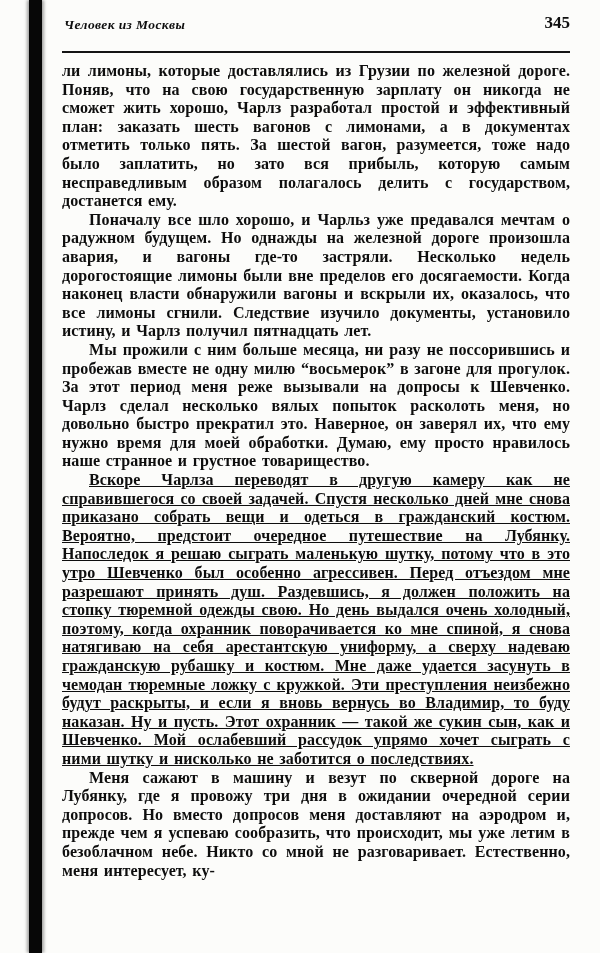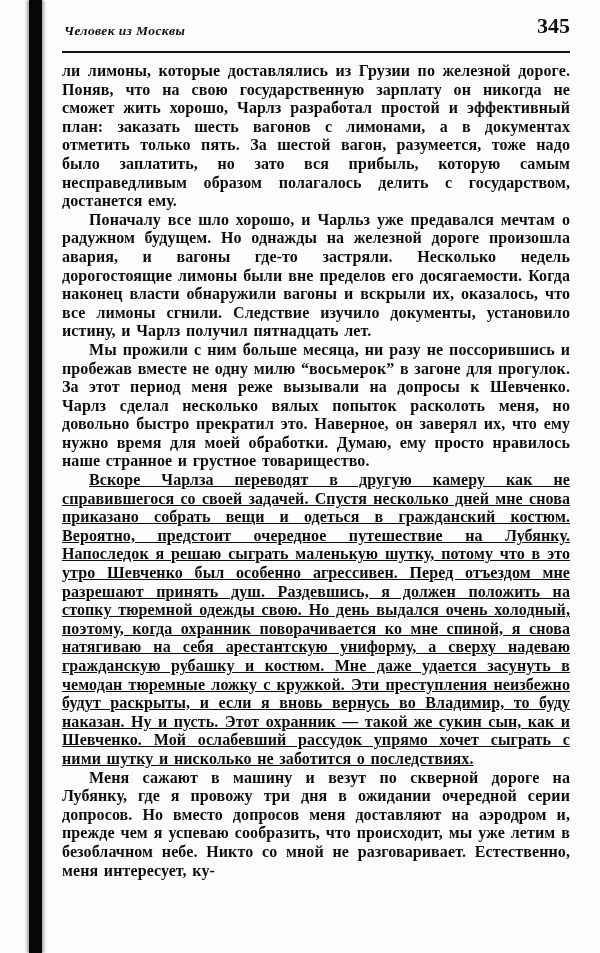--- a/index.html
+++ b/index.html
@@ -24,32 +24,32 @@
   }
   .content {
     position: absolute;
     left: 62px; top: 13px;
     width: 508px;
   }
   .header-row {
     display: flex;
     justify-content: space-between;
     align-items: flex-end;
-    padding-bottom: 11px;
+    padding-bottom: 17px;
   }
   .running-title {
     font-style: italic;
     font-weight: bold;
     font-size: 13.5px;
     letter-spacing: .4px;
     padding-left: 2px;
   }
   .page-number {
     font-weight: bold;
-    font-size: 22px;
+    font-size: 17px;
     font-family: Liberation Serif, serif;
   }
   .header-rule {
     border: none;
     border-top: 2.6px solid #141414;
     margin: 1px 0 9px 0;
   }
   .body-text {
     font-size: 16px;
     font-weight: bold;

